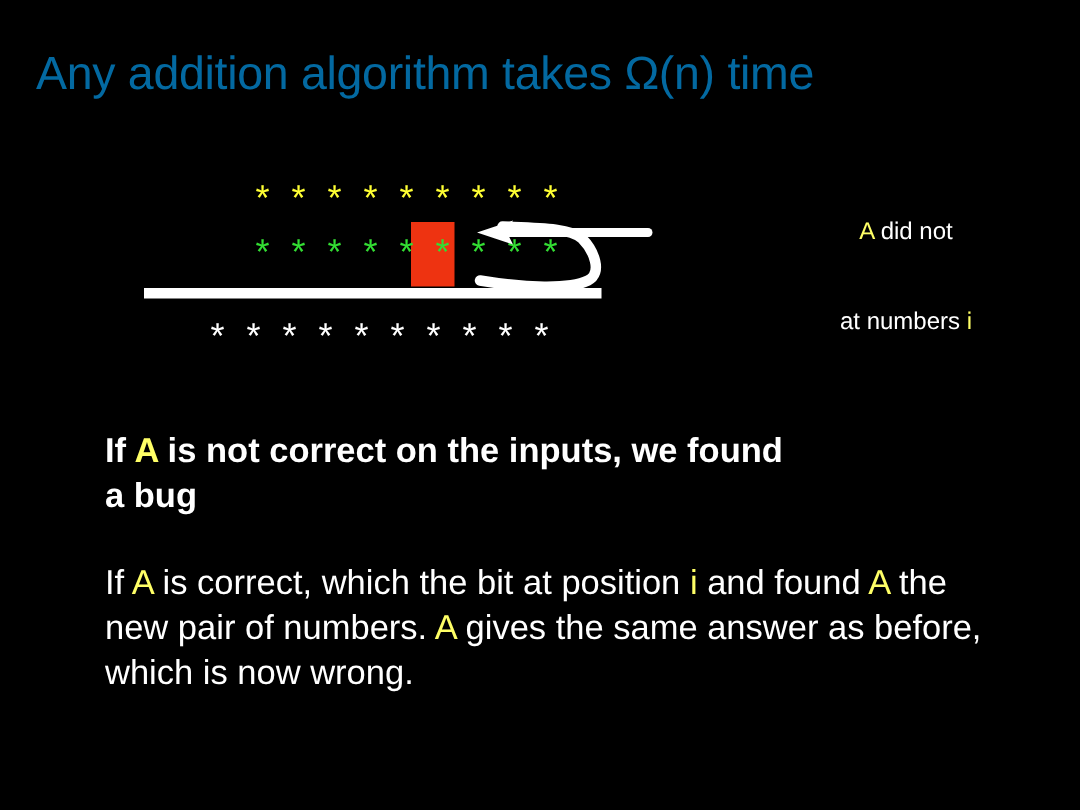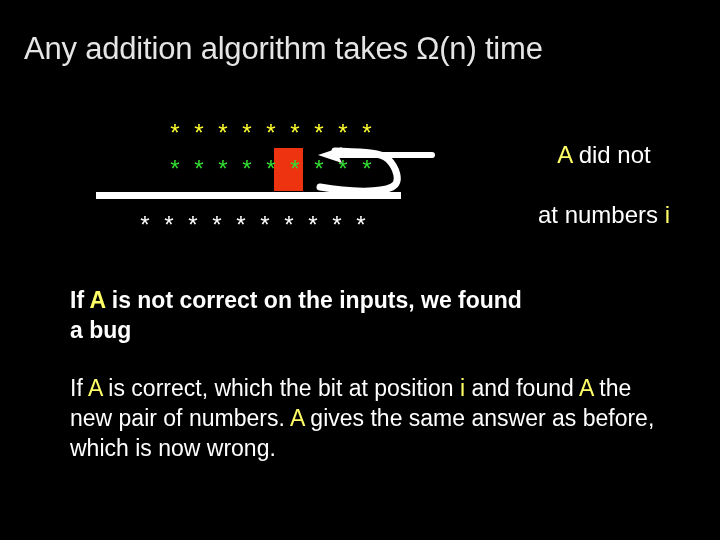--- a/index.html
+++ b/index.html
@@ -17,21 +17,21 @@
     font-family: "Liberation Sans", sans-serif;
     -webkit-font-smoothing: antialiased;
   }
 
   
   #title {
     position: absolute;
     left: 24px;
     top: 30px;
     width: 672px;
-    color: #e5e5e5;
+    color: #0369a1;
     font-size: 31px;
     line-height: 38px;
     letter-spacing: -0.2px;
     white-space: nowrap;
   }
 
   
   #diagram {
     position: absolute;
     left: 0;
@@ -91,21 +91,21 @@
     overflow: visible;
   }
 
   
   #caption {
     position: absolute;
     left: 498px;
     top: 140px;
     width: 212px;
     color: #ffffff;
-    font-size: 24px;
+    font-size: 16px;
     line-height: 30px;
     text-align: center;
   }
   .hl { color: #ffff66; }
 
   
   .body-para {
     position: absolute;
     left: 70px;
     color: #ffffff;

